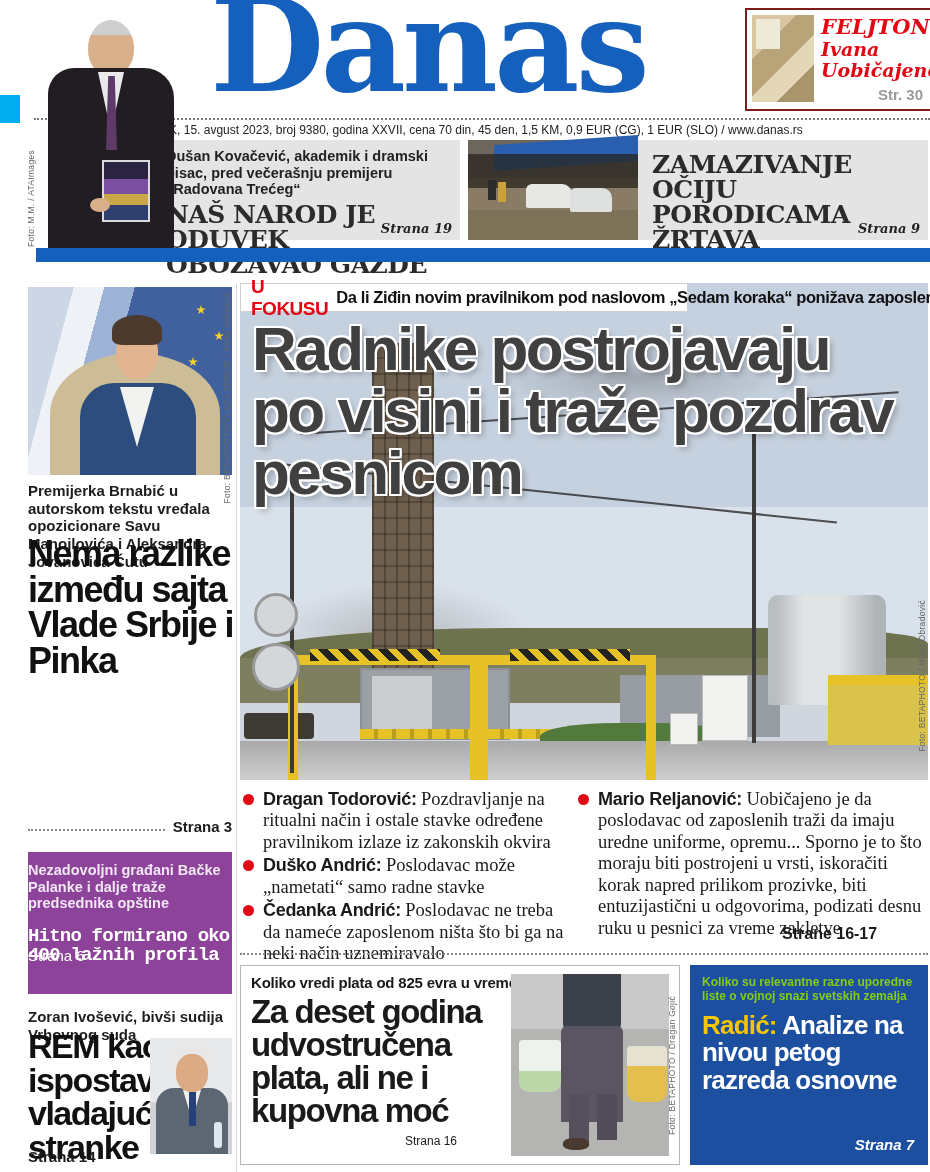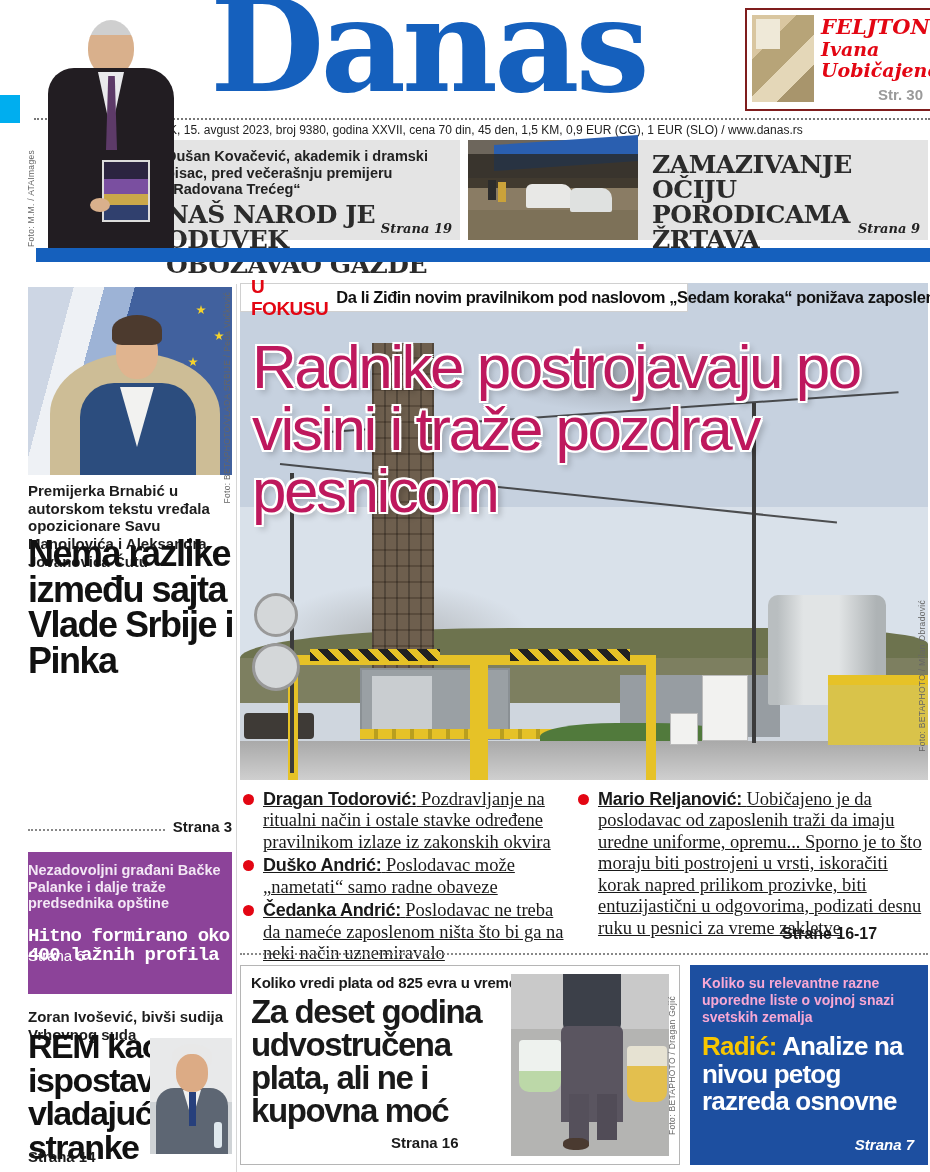--- a/index.html
+++ b/index.html
@@ -131,51 +131,51 @@
   .grass{position:absolute;left:300px;top:440px;width:190px;height:34px;border-radius:40%;
         background:#517a3c;}
   .board{position:absolute;background:#f2f2f0;border:1px solid #bbb;}
   .gatehouse{position:absolute;left:588px;top:392px;width:100px;height:70px;background:#d9c34a;
         box-shadow:inset 0 10px 0 #e6c227;}
   .truckblob{position:absolute;left:4px;top:430px;width:70px;height:26px;border-radius:4px;background:#3e3a36;}
   .focus{left:240px;top:283px;width:448px;height:29px;background:#fff;border:1px solid #d0d0d0;
         display:flex;align-items:center;padding-left:10px;box-sizing:border-box;z-index:5;}
   .focus .lab{color:#e30613;font-weight:800;font-size:19px;letter-spacing:-.5px;margin-right:8px;}
   .focus .txt{font-size:16.5px;font-weight:bold;letter-spacing:-.4px;color:#111;white-space:nowrap;}
-  .main-hl{left:252px;top:336px;width:660px;font-size:62px;font-weight:400;letter-spacing:-2.5px;
-        line-height:1.0;color:#be185d;z-index:4;
+  .main-hl{left:252px;top:318px;width:660px;font-size:62px;font-weight:700;letter-spacing:-2.5px;
+        line-height:1.0;color:#404040;z-index:4;
         text-shadow:2px 0 0 #fff,-2px 0 0 #fff,0 2px 0 #fff,0 -2px 0 #fff,
                     2px 2px 0 #fff,-2px -2px 0 #fff,2px -2px 0 #fff,-2px 2px 0 #fff,4px 4px 6px rgba(0,0,0,.25);}
   
   .mb{position:absolute;}
-  .mb .bullet{margin-bottom:2px;text-decoration:underline;}
+  .mb .bullet{margin-bottom:2px;}
   .mb .b-name{font-size:18px;}
   .mb .b-text{font-size:18.5px;line-height:1.16;}
   .botrule{left:240px;top:953px;width:688px;border-top:2px dotted #888;}
   .strane{left:782px;top:925px;font-weight:bold;font-size:16px;}
   
   .salary{left:240px;top:965px;width:440px;height:200px;background:#fff;border:1px solid #b5b5b5;
         box-sizing:border-box;padding:8px 10px;}
   .salary .k{font-size:15px;font-weight:bold;letter-spacing:-.2px;}
   .salary .h{font-size:33px;font-weight:800;letter-spacing:-1.4px;line-height:1.0;width:272px;margin-top:4px;}
-  .salary .pg{position:absolute;left:150px;top:168px;font-weight:bold;font-size:15px;}
+  .salary .pg{position:absolute;left:164px;top:168px;font-weight:normal;font-size:12px;}
   .sphoto{position:absolute;right:10px;top:8px;width:158px;height:182px;overflow:hidden;
         background:linear-gradient(180deg,#c9c9c9 0 30%,#b4b4b2 30%);}
   .sphoto .torso{position:absolute;left:52px;top:0;width:58px;height:58px;background:#3c4049;border-radius:0 0 8px 8px;}
   .sphoto .pants{position:absolute;left:50px;top:52px;width:62px;height:96px;background:#5a5560;border-radius:6px 6px 0 0;}
   .sphoto .leg{position:absolute;left:58px;top:120px;width:20px;height:50px;background:#55505b;}
   .sphoto .leg2{position:absolute;left:86px;top:120px;width:20px;height:46px;background:#514c57;}
   .sphoto .shoe{position:absolute;left:52px;top:164px;width:26px;height:12px;border-radius:40%;background:#4a3a30;}
   .sphoto .bagw{position:absolute;left:8px;top:66px;width:42px;height:52px;border-radius:4px 4px 10px 10px;
         background:linear-gradient(180deg,#eef2ee 0 60%,#bcd8a8 60%);}
   .sphoto .bagy{position:absolute;left:116px;top:72px;width:40px;height:56px;border-radius:4px 4px 10px 10px;
         background:linear-gradient(180deg,#e6e2d2 0 35%,#e3bf4e 35%);}
   .military{left:690px;top:965px;width:238px;height:200px;background:#1d4fa0;color:#fff;
         box-sizing:border-box;padding:10px 12px;}
-  .military .k{font-size:14px;font-weight:bold;line-height:1.2;color:#f9a8d4;}
+  .military .k{font-size:12px;font-weight:bold;line-height:1.2;color:#84cc16;}
   .military .h{font-size:26px;font-weight:800;letter-spacing:-.8px;line-height:1.06;margin-top:8px;}
   .military .nm{color:#f7c600;}
   .military .pg{position:absolute;right:14px;bottom:12px;font-weight:bold;font-size:15px;font-style:italic;}
 </style>
 </head>
 <body>
 
 <div id="page">
 
   <div class="abs logo">Danas</div>
@@ -307,21 +307,21 @@
 
   <div class="mb" style="left:243px;top:789px;width:326px;">
     <div class="bullet">
       <span class="dot"></span>
       <span class="b-name">Dragan Todorović:</span>
       <span class="b-text">Pozdravljanje na ritualni način i ostale stavke određene pravilnikom izlaze iz zakonskih okvira</span>
     </div>
     <div class="bullet">
       <span class="dot"></span>
       <span class="b-name">Duško Andrić:</span>
-      <span class="b-text">Poslodavac može „nametati“ samo radne obaveze</span>
+      <span class="b-text">Poslodavac može „nametati“ samo radne stavke</span>
     </div>
     <div class="bullet">
       <span class="dot"></span>
       <span class="b-name">Čedanka Andrić:</span>
       <span class="b-text">Poslodavac ne treba da nameće zaposlenom ništa što bi ga na neki način uznemiravalo</span>
     </div>
   </div>
 
   <div class="mb" style="left:578px;top:789px;width:352px;">
     <div class="bullet">

